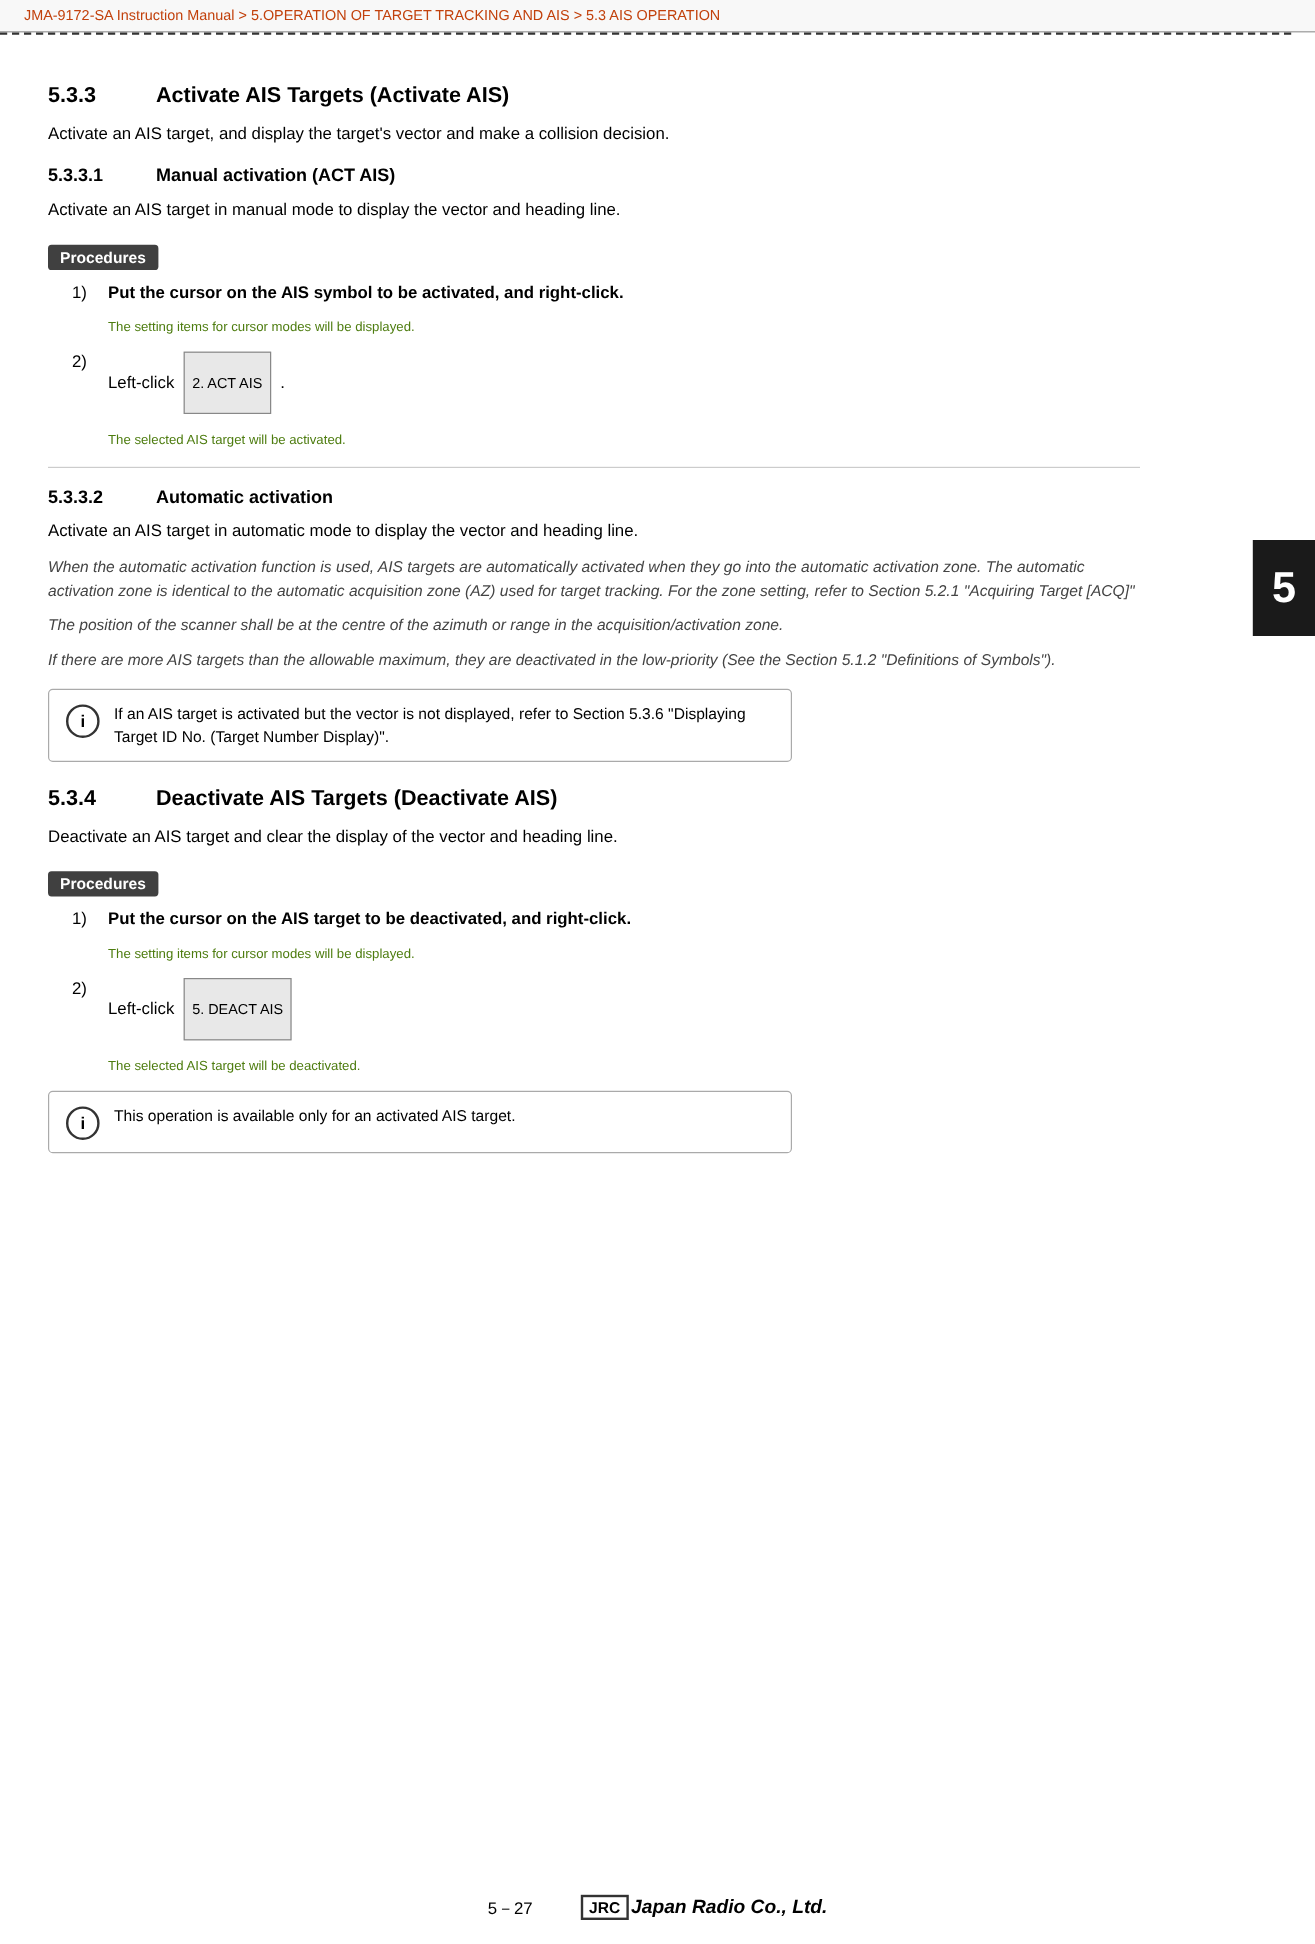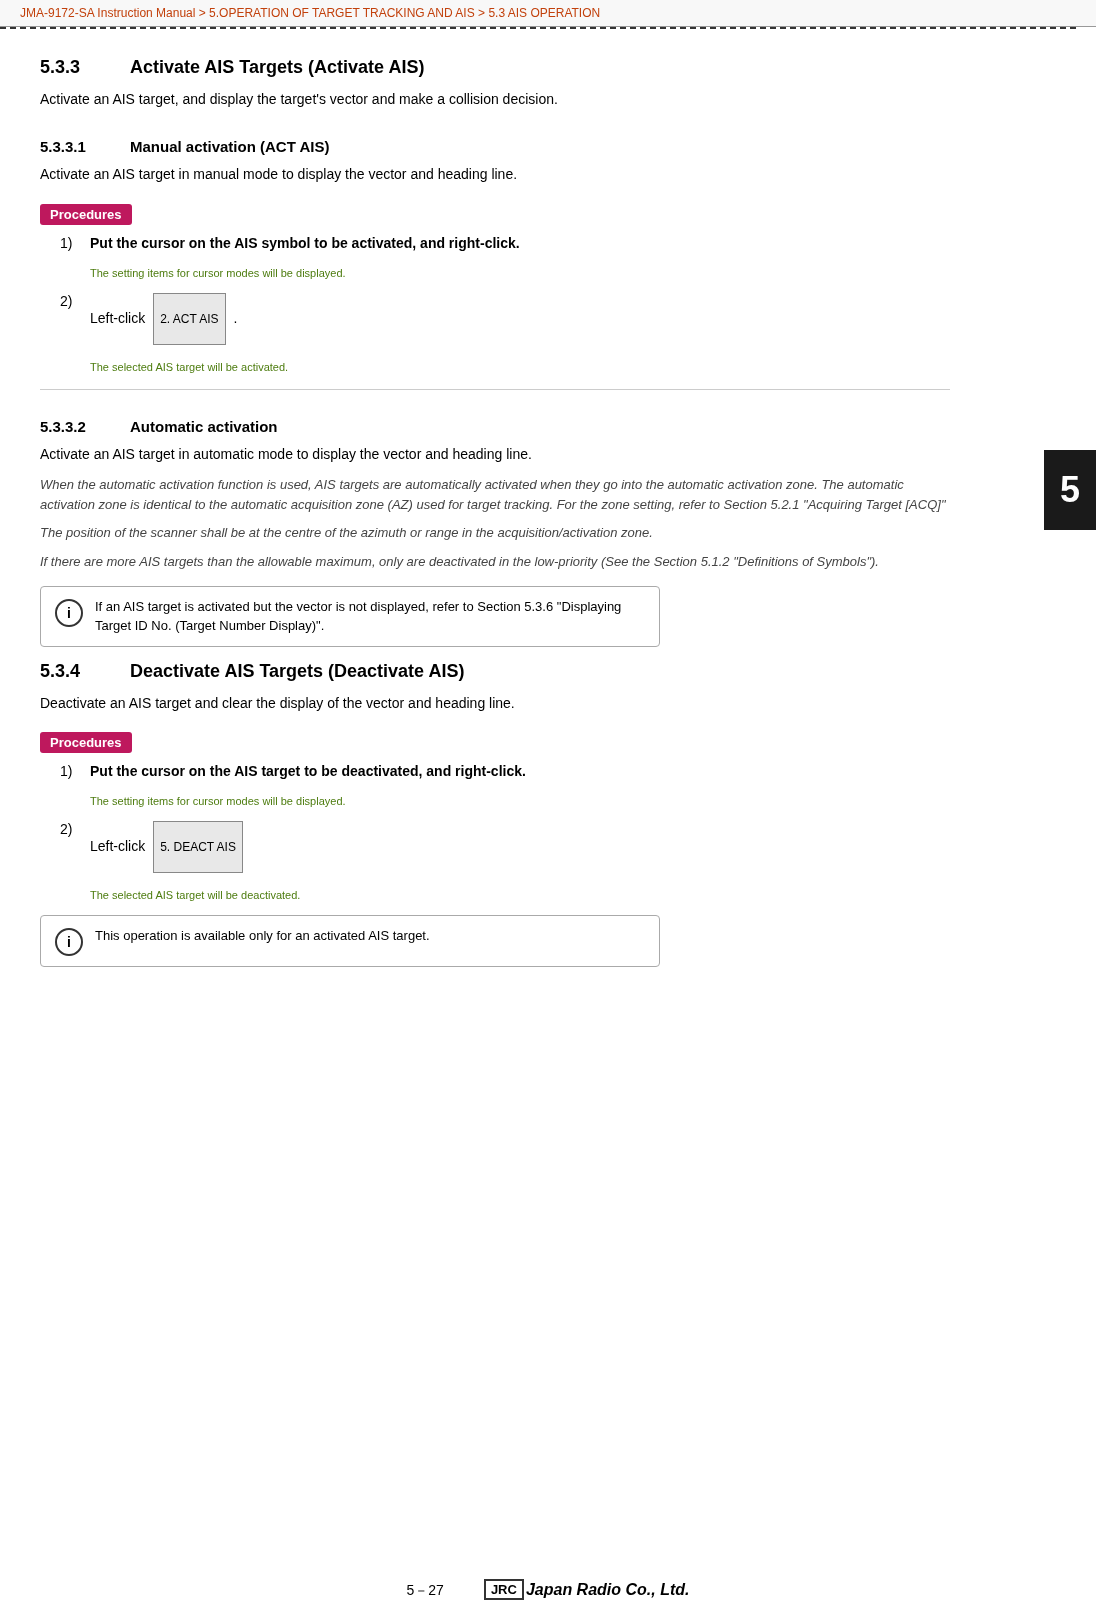--- a/index.html
+++ b/index.html
@@ -28,21 +28,21 @@
       padding: 20px 30px 20px 40px;
       max-width: 980px;
     }
     .body-text {
       font-size: 14px;
       line-height: 1.6;
       margin-bottom: 10px;
     }
     .procedures-badge {
       display: inline-block;
-      background: #be185d;
+      background: #404040;
       color: #fff;
       font-size: 13px;
       font-weight: bold;
       padding: 3px 10px;
       border-radius: 3px;
       margin-bottom: 10px;
       margin-top: 8px;
     }
     .step-container {
       margin-left: 20px;
@@ -128,42 +128,41 @@
       display: flex;
       align-items: center;
       justify-content: center;
       font-size: 36px;
       font-weight: bold;
     }
     .section-header-row {
       display: flex;
       align-items: flex-start;
       margin-bottom: 10px;
-      margin-top: 8px;
+      margin-top: 20px;
     }
     .section-num {
       font-size: 18px;
       font-weight: bold;
       min-width: 90px;
     }
     .section-heading {
       font-size: 18px;
       font-weight: bold;
     }
     .subsection-header-row {
       display: flex;
       align-items: baseline;
       margin-bottom: 8px;
       margin-top: 16px;
     }
     .subsection-num {
       font-size: 15px;
       font-weight: bold;
       min-width: 90px;
-      margin-top: 12px;
     }
     .subsection-heading {
       font-size: 15px;
       font-weight: bold;
     }
     .footer {
       position: absolute;
       bottom: 20px;
       left: 0;
       right: 0;
@@ -250,21 +249,21 @@
 
   
   <div class="subsection-header-row">
     <span class="subsection-num">5.3.3.2</span>
     <span class="subsection-heading">Automatic activation</span>
   </div>
   <p class="body-text">Activate an AIS target in automatic mode to display the vector and heading line.</p>
 
   <p class="small-italic-text">When the automatic activation function is used, AIS targets are automatically activated when they go into the automatic activation zone. The automatic activation zone is identical to the automatic acquisition zone (AZ) used for target tracking. For the zone setting, refer to Section 5.2.1 "Acquiring Target [ACQ]"</p>
   <p class="small-italic-text">The position of the scanner shall be at the centre of the azimuth or range in the acquisition/activation zone.</p>
-  <p class="small-italic-text">If there are more AIS targets than the allowable maximum, only are deactivated in the low-priority (See the Section 5.1.2 "Definitions of Symbols").</p>
+  <p class="small-italic-text">If there are more AIS targets than the allowable maximum, they are deactivated in the low-priority (See the Section 5.1.2 "Definitions of Symbols").</p>
 
   
   <div class="note-box">
     <div class="note-icon">
       <span>i</span>
     </div>
     <div class="note-text">If an AIS target is activated but the vector is not displayed, refer to Section 5.3.6 "Displaying Target ID No. (Target Number Display)".</div>
   </div>
 
   

